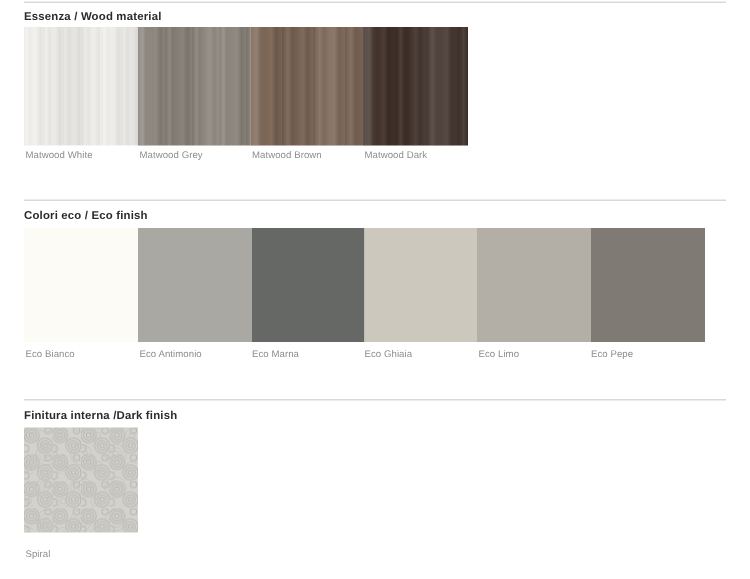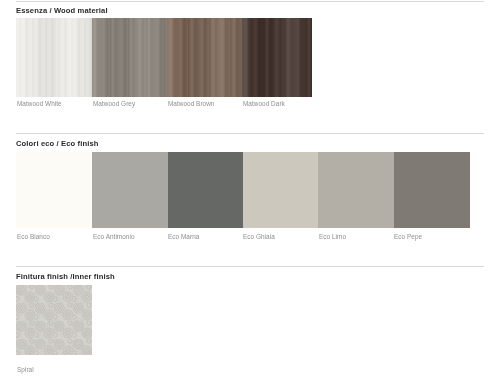--- a/index.html
+++ b/index.html
@@ -134,21 +134,21 @@
     <span class="swatch-label" style="left:93px;">Eco Antimonio</span>
     <span class="swatch-label" style="left:168px;">Eco Marna</span>
     <span class="swatch-label" style="left:243px;">Eco Ghiaia</span>
     <span class="swatch-label" style="left:319px;">Eco Limo</span>
     <span class="swatch-label" style="left:394px;">Eco Pepe</span>
   </div>
 
   <div class="section-rule" style="top:266px;"></div>
 
   <div class="section" style="top:273px;">
-    <div class="section-title">Finitura finish /Inner finish</div>
+    <div class="section-title">Finitura interna /Dark finish</div>
   </div>
 
   <div class="swatch-row" style="left:16px;top:285px;">
     <div class="swatch" style="width:76px;height:70px;background:#d2d0cb;">
       <svg class="spiral-svg" width="76" height="70" viewBox="0 0 76 70">
         <defs>
           <pattern id="sp" x="0" y="0" width="19" height="18" patternUnits="userSpaceOnUse">
             <g fill="none" stroke="#b9b7b1" stroke-width="0.7">
               <circle cx="5" cy="5" r="1.6"></circle>
               <circle cx="5" cy="5" r="3.4"></circle>

